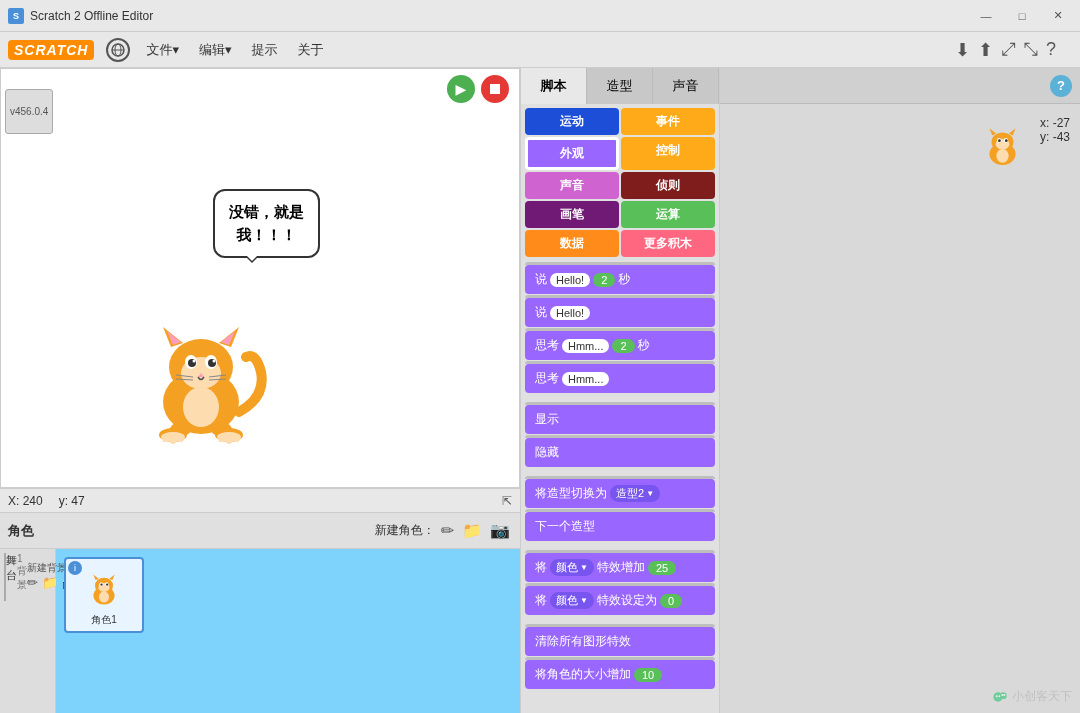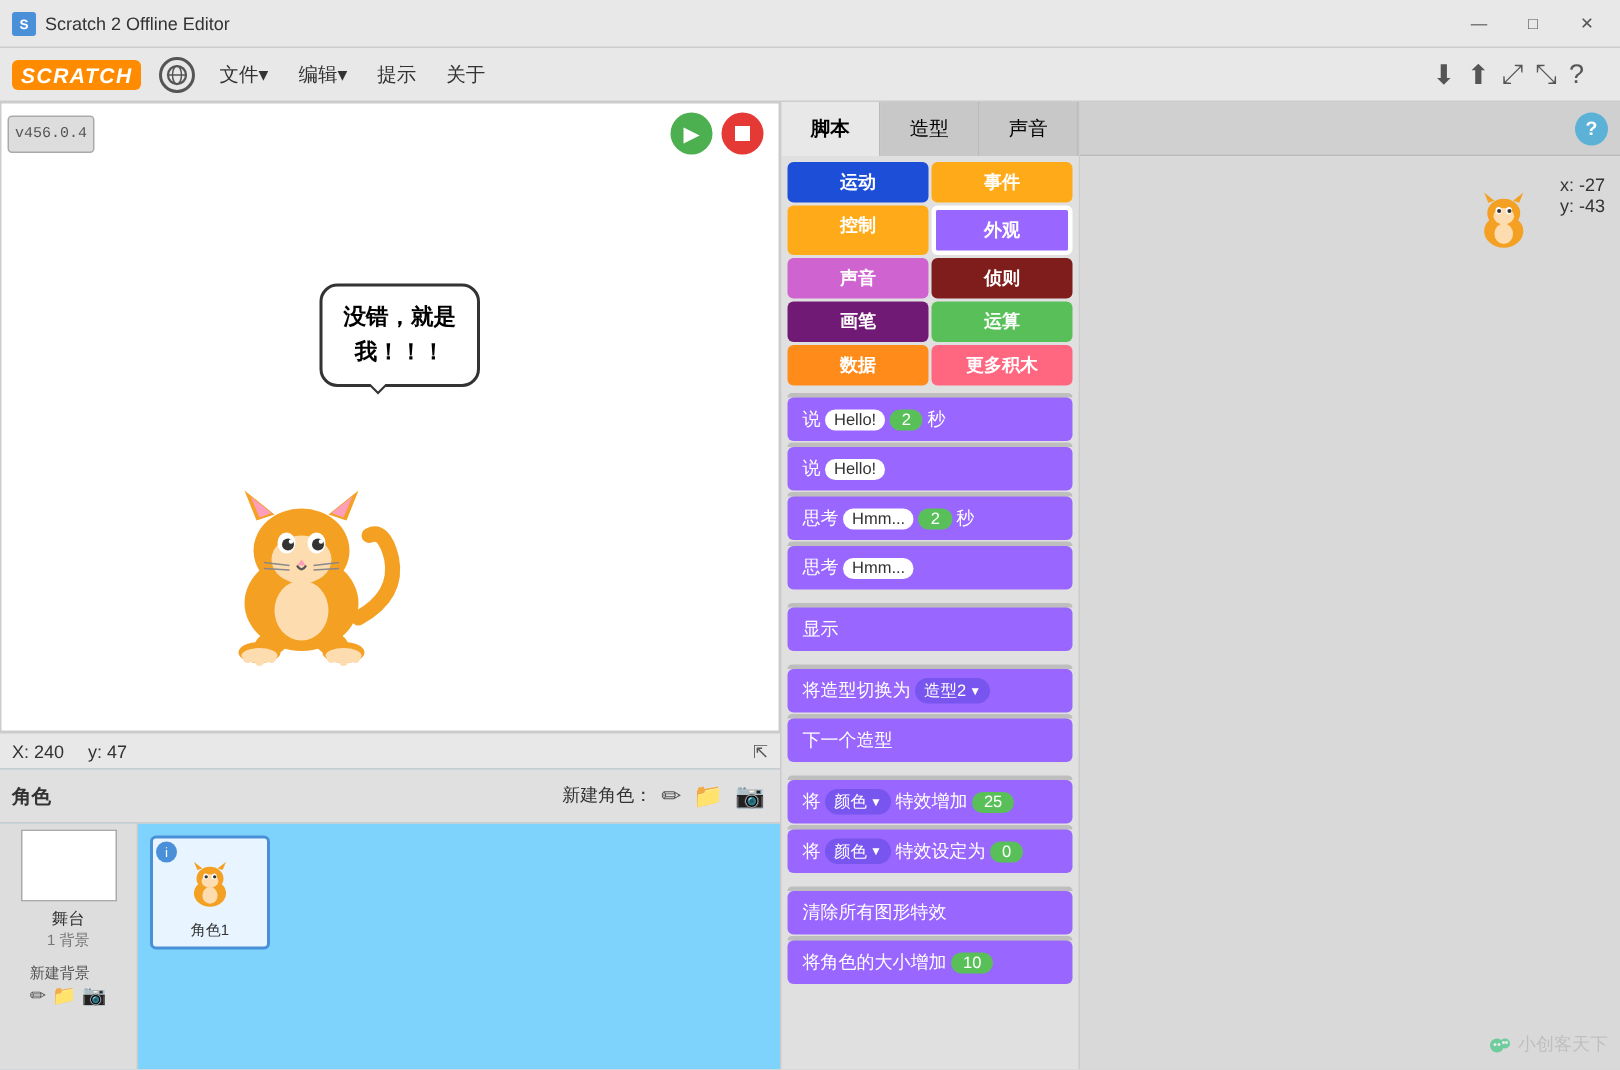--- a/index.html
+++ b/index.html
@@ -117,30 +117,29 @@
     
     #stage-area {
       background: white;
       position: relative;
       height: 420px;
       border: 1px solid #ccc;
       overflow: hidden;
     }
     #stage-header {
       position: absolute;
-      top: 8px;
+      top: 20px;
       left: 4px;
       background: #ddd;
       border: 1px solid #aaa;
       border-radius: 3px;
-      padding: 6px 4px;
+      padding: 16px 4px;
       font-size: 10px;
       color: #555;
       z-index: 10;
-      font-family: Liberation Mono, monospace;
     }
     .stage-controls {
       position: absolute;
       top: 6px;
       right: 10px;
       display: flex; gap: 6px;
       z-index: 10;
     }
     .green-flag {
       width: 28px; height: 28px;
@@ -241,26 +240,26 @@
       color: #555;
       padding: 2px;
     }
 
     #sprite-content {
       display: flex;
       flex: 1;
       overflow: hidden;
     }
     #stage-thumb {
-      width: 92px;
+      width: 56px;
       background: #ddd;
       border-right: 1px solid #ccc;
       display: flex;
-      flex-direction: column;
-      align-items: center;
+      flex-direction: row;
+      align-items: flex-start;
       padding: 4px;
       font-size: 11px;
       color: #555;
     }
     .stage-thumb-preview {
       width: 64px; height: 48px;
       background: white;
       border: 1px solid #aaa;
       margin-bottom: 4px;
     }
@@ -646,22 +645,22 @@
 
   <div id="middle-panel">
     <div id="script-tabs">
       <div class="script-tab active">脚本</div>
       <div class="script-tab">造型</div>
       <div class="script-tab">声音</div>
     </div>
     <div id="block-categories">
       <div class="block-cat cat-motion">运动</div>
       <div class="block-cat cat-events">事件</div>
+      <div class="block-cat cat-looks">外观</div>
       <div class="block-cat cat-control">控制</div>
-      <div class="block-cat cat-looks">外观</div>
       <div class="block-cat cat-sound">声音</div>
       <div class="block-cat cat-sensing">侦则</div>
       <div class="block-cat cat-pen">画笔</div>
       <div class="block-cat cat-operators">运算</div>
       <div class="block-cat cat-data">数据</div>
       <div class="block-cat cat-more">更多积木</div>
     </div>
     <div class="blocks-scroll-area">
       <div id="scroll-container">
 
@@ -686,20 +685,23 @@
 
         <div class="scratch-block purple">
           <span>思考</span>
           <span class="block-input">Hmm...</span>
         </div>
 
         <div class="scratch-block purple gap-top">
           <span>显示</span>
         </div>
 
+        <div class="scratch-block purple">
+          <span>隐藏</span>
+        </div>
 
         <div class="scratch-block purple gap-top">
           <span>将造型切换为</span>
           <span class="block-input dropdown">造型2</span>
         </div>
 
         <div class="scratch-block purple">
           <span>下一个造型</span>
         </div>
 

